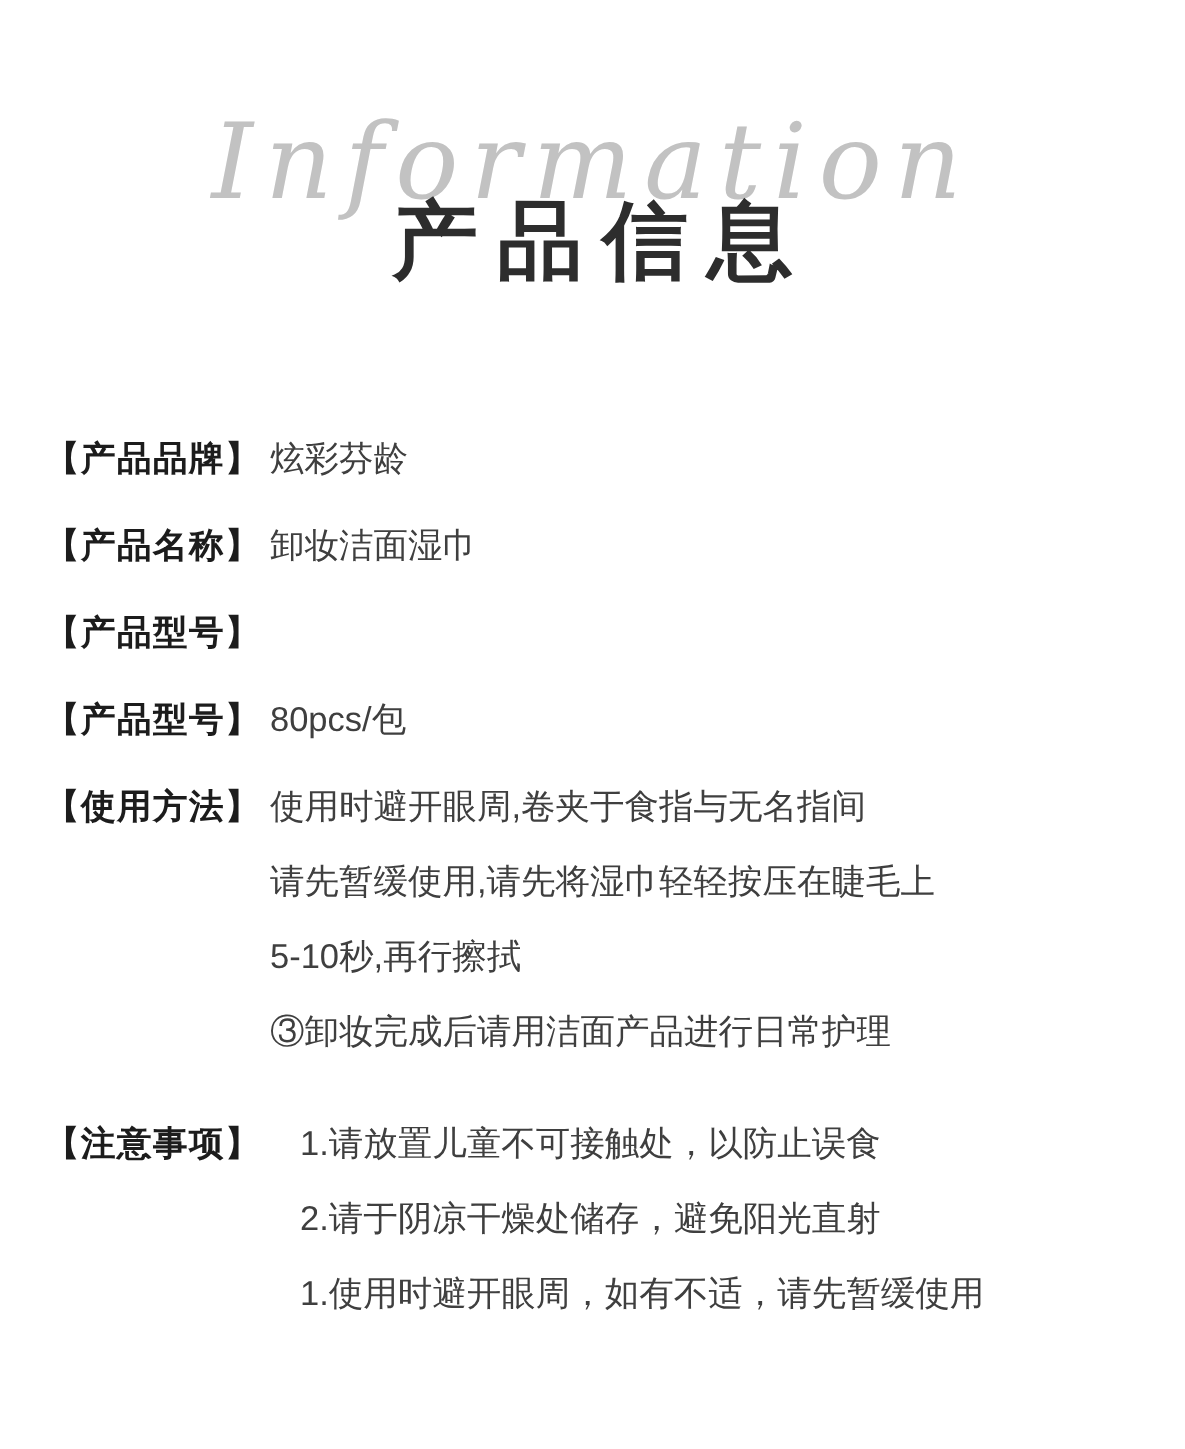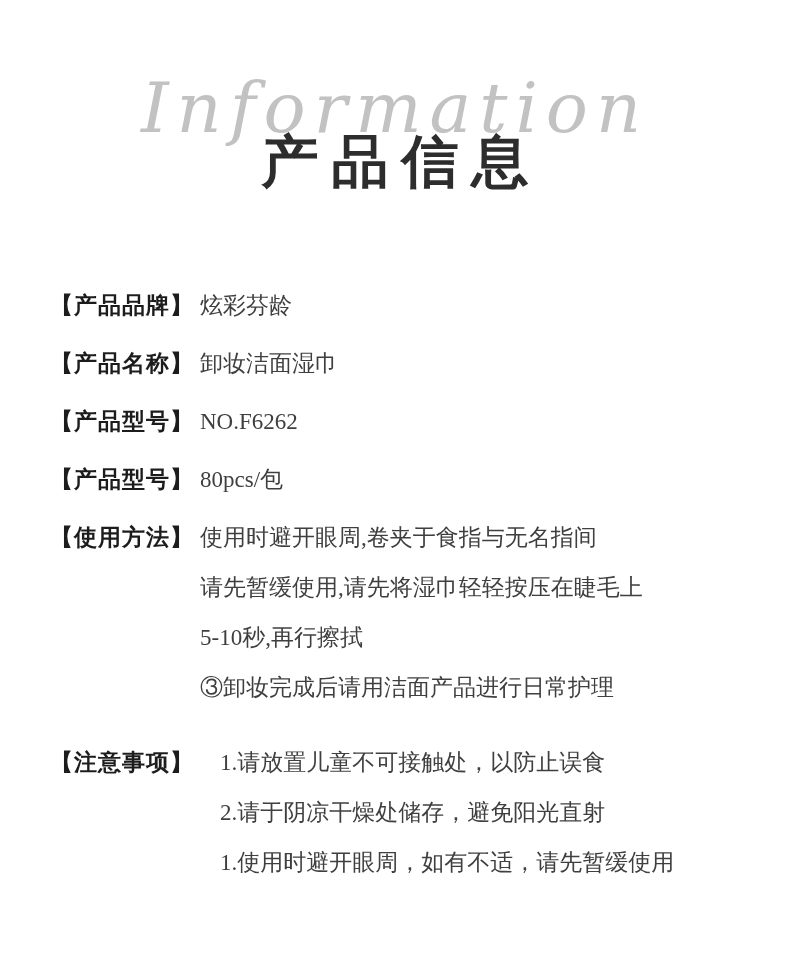--- a/index.html
+++ b/index.html
@@ -36,21 +36,20 @@
     font-size: 57px;
     line-height: 62px;
     font-weight: 700;
     letter-spacing: 13px;
     padding-left: 13px; 
     color: #2d2d2d;
   }
   .rows {
     margin-top: 97px;
     padding: 0 30px 0 30px;
-    margin-left: 20px;
   }
   .row {
     display: flex;
     align-items: flex-start;
     font-size: 23px;
     margin-bottom: 25px;
   }
   .row-label {
     flex-shrink: 0;
     width: 150px;
@@ -59,21 +58,20 @@
     line-height: 33px;
     letter-spacing: 1px;
   }
   .row-value {
     color: #3f3f3f;
     line-height: 33px;
   }
   .row-value .line {
     line-height: 33px;
     margin-bottom: 17px;
-    font-family: Liberation Serif, serif;
   }
   .row.single .row-value .line {
     margin-bottom: 0;
   }
   .row.notes {
     margin-top: 20px;
     gap: 20px;
   }
 </style>
 </head>
@@ -97,23 +95,20 @@
 
     <div class="row single">
       <div class="row-label">【产品名称】</div>
       <div class="row-value">
         <div class="line">卸妆洁面湿巾</div>
       </div>
     </div>
 
     <div class="row single">
       <div class="row-label">【产品型号】</div>
-      <div class="row-value">
-        <div class="line">NO.F6262</div>
-      </div>
     </div>
 
     <div class="row single">
       <div class="row-label">【产品型号】</div>
       <div class="row-value">
         <div class="line">80pcs/包</div>
       </div>
     </div>
 
     <div class="row">

